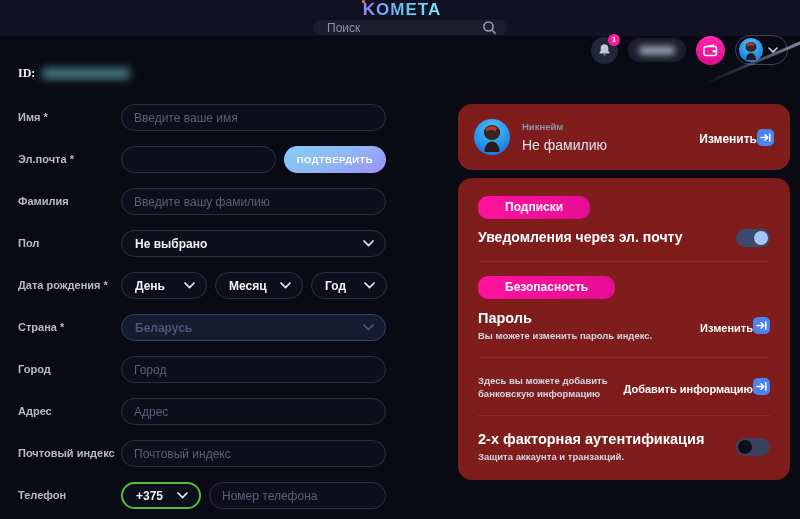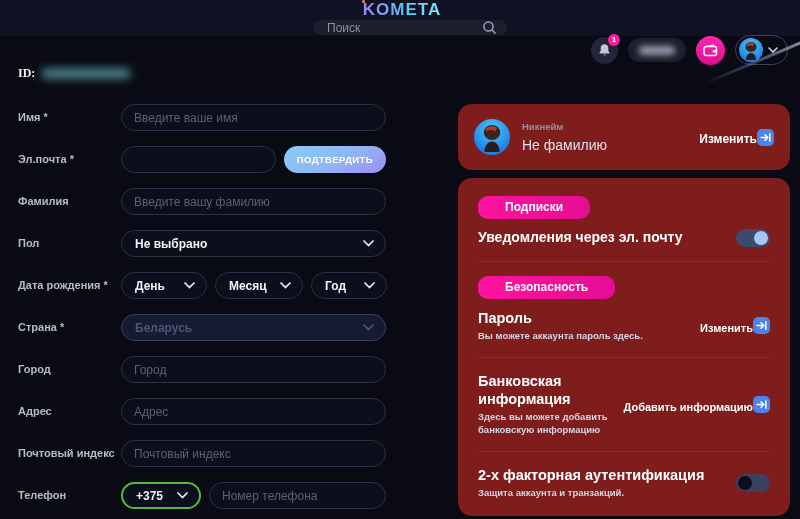--- a/index.html
+++ b/index.html
@@ -371,39 +371,38 @@
             </div>
         </div>
 
         <div class="hr"></div>
 
         <div class="badge-pill">Безопасность</div>
 
         <div class="srow">
           <div>
             <div class="stitle">Пароль</div>
-            <div class="ssub">Вы можете аккаунта пароль здесь.</div>
+            <div class="ssub">Вы можете изменить пароль индекс.</div>
           </div>
           <div class="link link-sm">
             <span class="ltxt">Изменить</span>
             <span>
               <svg class="icon-svg" width="17" height="17" viewBox="0 0 17 17">
                   <rect width="17" height="17" rx="5" fill="#4c83f0"></rect>
                   <path d="M4 8.5h6.2M8 5.7l2.8 2.8L8 11.3" fill="none" stroke="#fff" stroke-width="1.5" stroke-linecap="round" stroke-linejoin="round"></path>
                   <path d="M12.8 4.7v7.6" stroke="#fff" stroke-width="1.5" stroke-linecap="round"></path>
                 </svg>
             </span>
           </div>
         </div>
 
         <div class="hr"></div>
 
         <div class="srow">
           <div>
-            <div class="stitle">Банковская информация</div>
             <div class="ssub sub-narrow">Здесь вы можете добавить банковскую информацию</div>
           </div>
           <div class="link link-sm">
             <span class="ltxt">Добавить информацию</span>
             <span>
               <svg class="icon-svg" width="17" height="17" viewBox="0 0 17 17">
                   <rect width="17" height="17" rx="5" fill="#4c83f0"></rect>
                   <path d="M4 8.5h6.2M8 5.7l2.8 2.8L8 11.3" fill="none" stroke="#fff" stroke-width="1.5" stroke-linecap="round" stroke-linejoin="round"></path>
                   <path d="M12.8 4.7v7.6" stroke="#fff" stroke-width="1.5" stroke-linecap="round"></path>
                 </svg>

